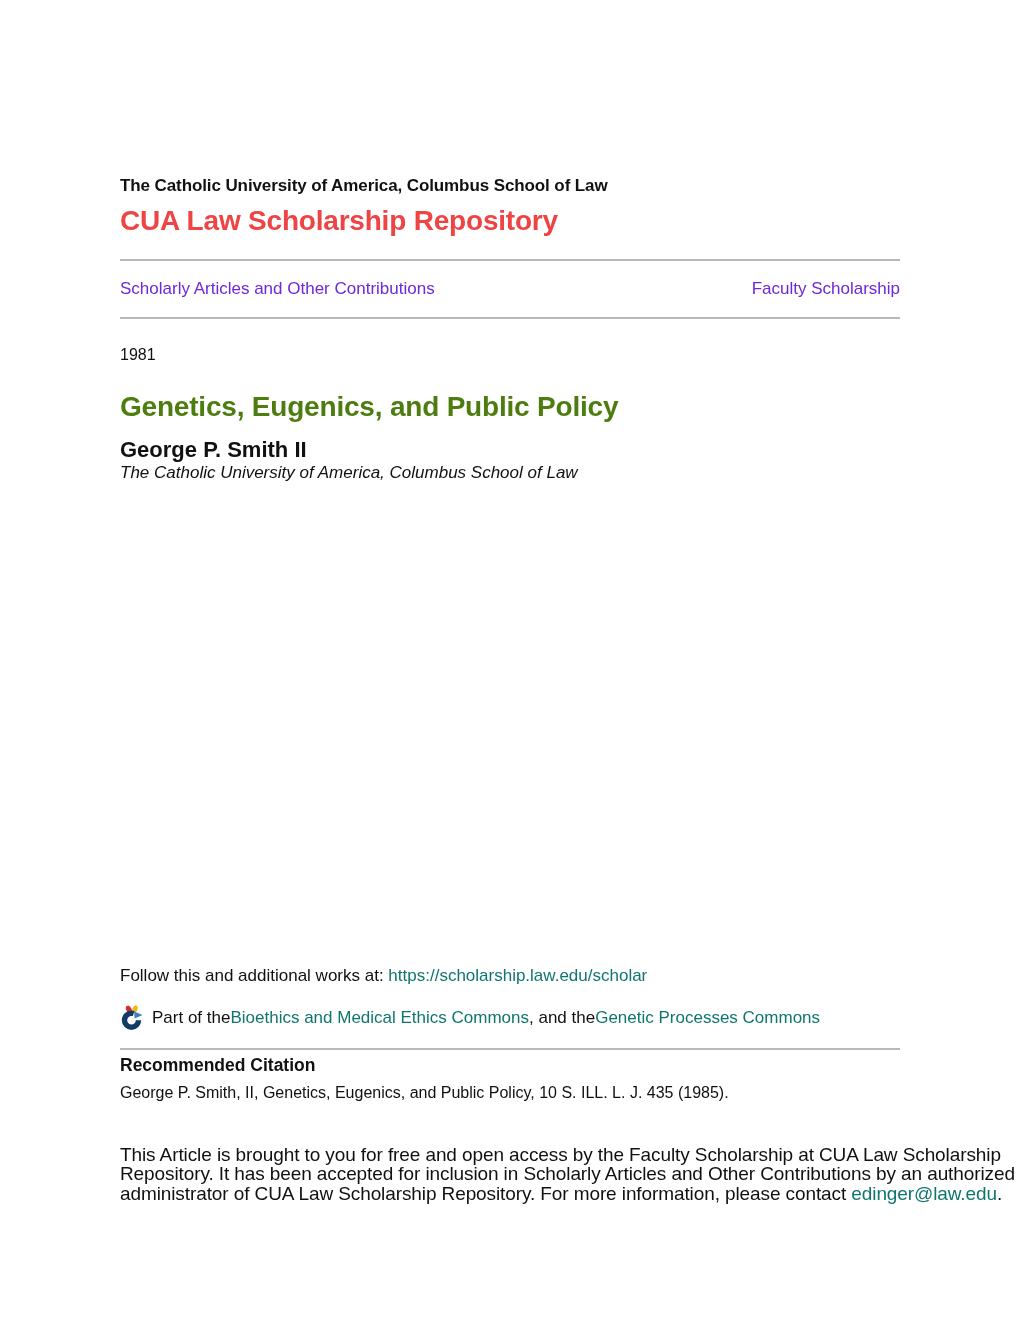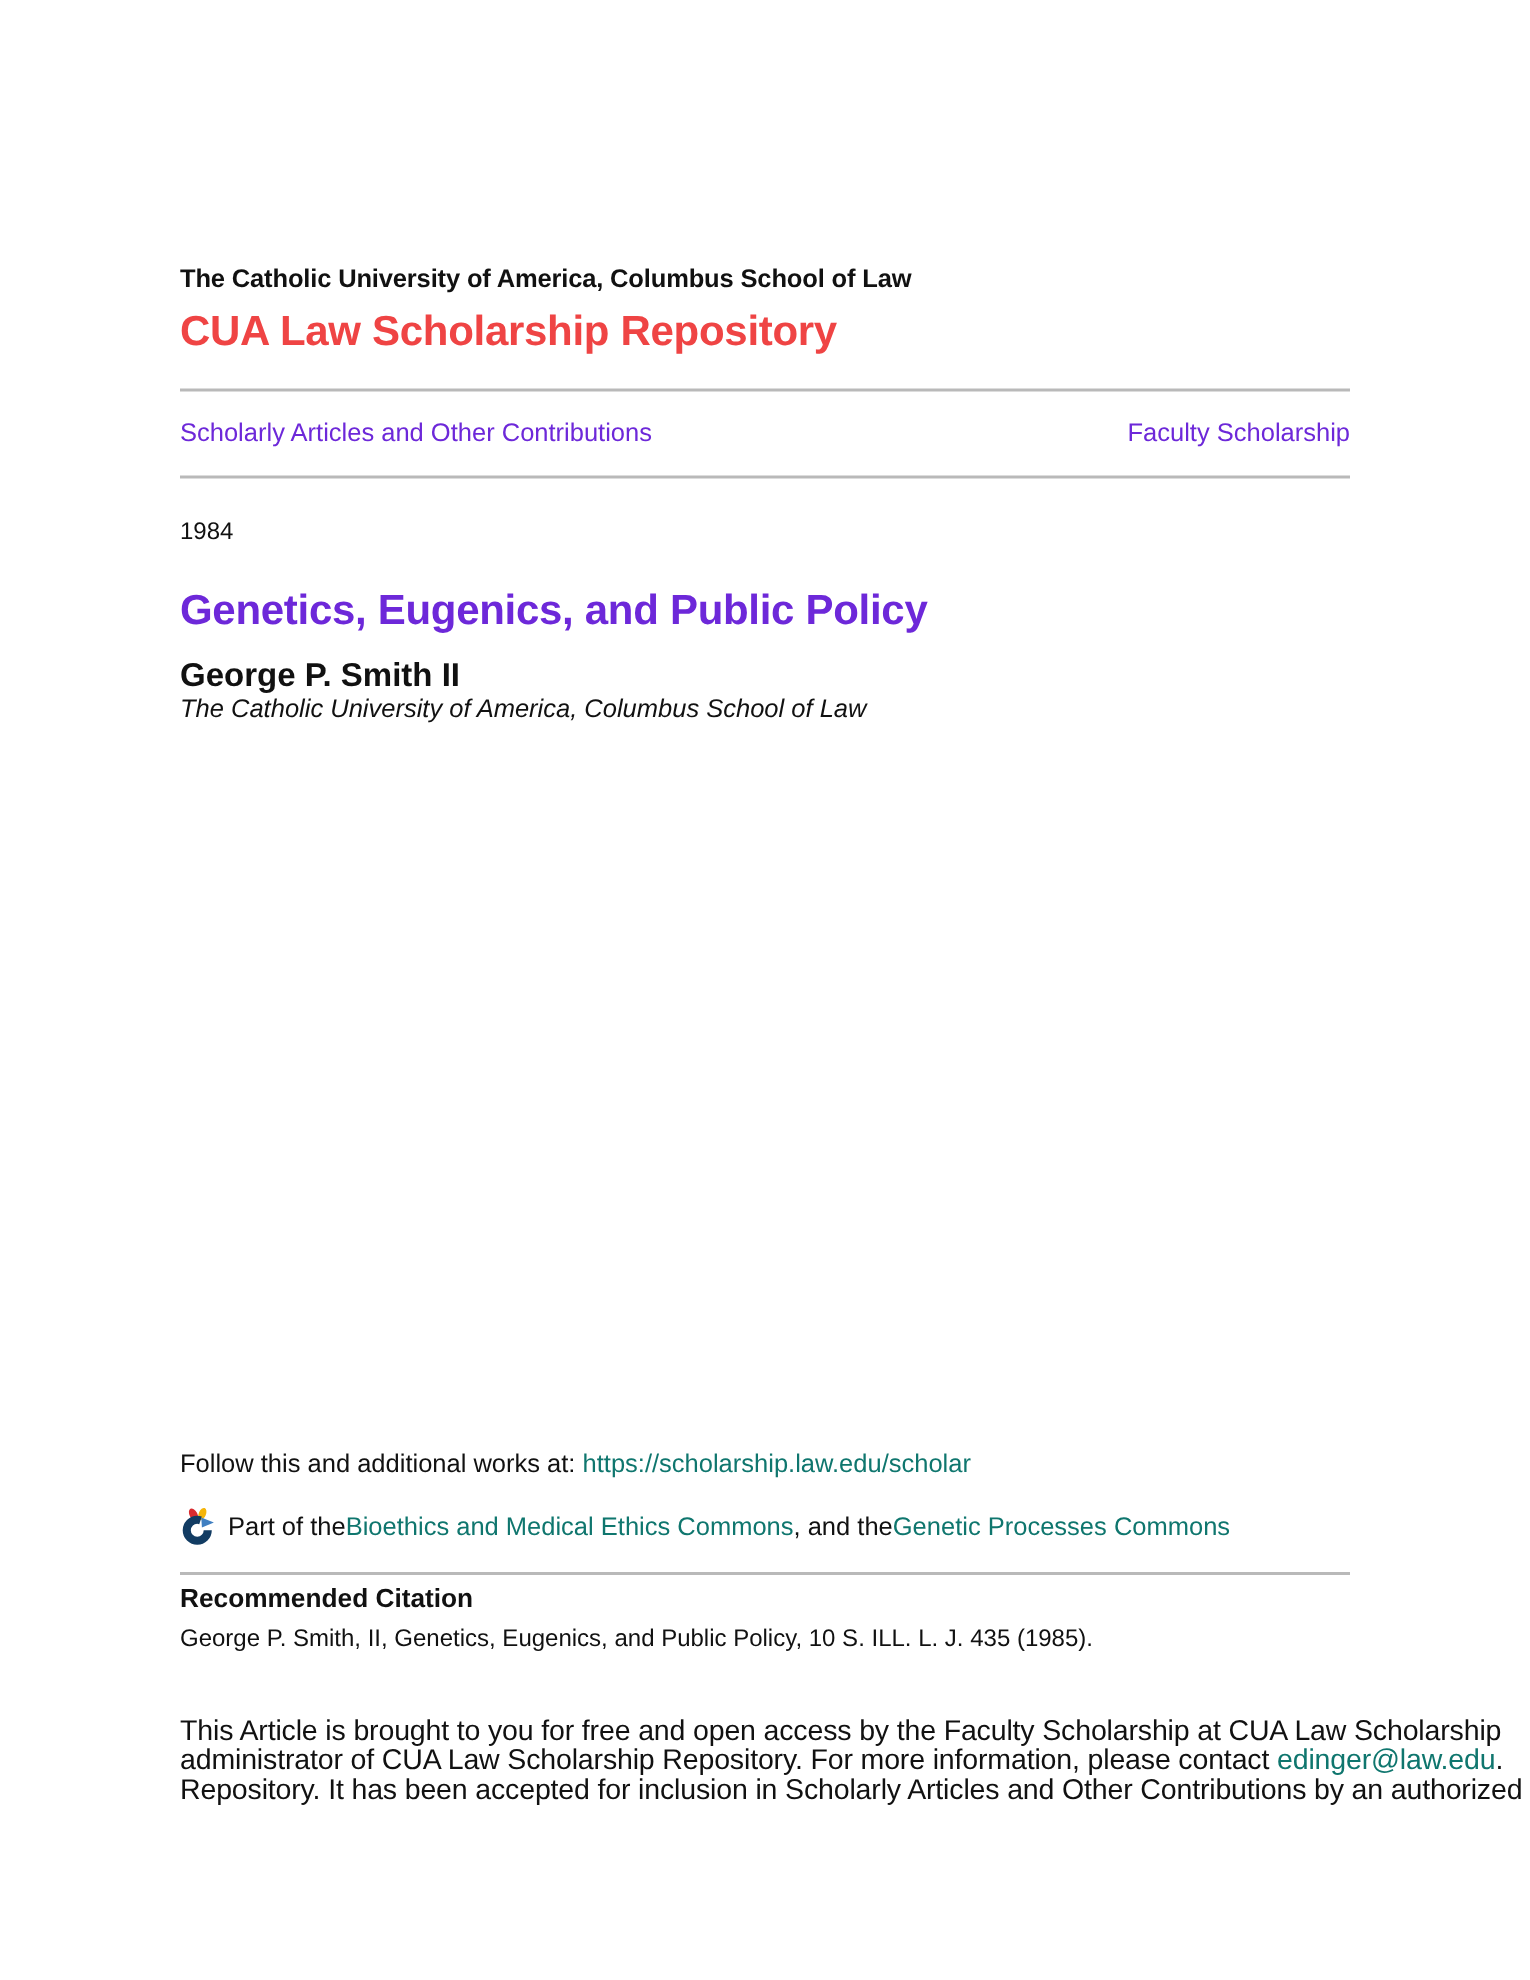--- a/index.html
+++ b/index.html
@@ -63,21 +63,21 @@
     margin-top: 25px;
     font-size: 16px;
     line-height: 22px;
   }
   .article-title {
     margin: 24px 0 0 0;
     font-size: 28px;
     font-weight: 600;
     line-height: 34px;
     letter-spacing: -0.2px;
-    color: #6d28d9;
+    color: #4d7c0f;
   }
   .author {
     margin-top: 14px;
     font-size: 22px;
     line-height: 23px;
     font-weight: bold;
   }
   .affiliation {
     margin-top: 1px;
     font-size: 17px;
@@ -138,21 +138,21 @@
   <hr class="rule rule-1">
 
   <nav class="nav-row">
     <a>Scholarly Articles and Other Contributions</a>
     <a>Faculty Scholarship</a>
   </nav>
 
   <hr class="rule">
 
   <main>
-    <div class="year">1984</div>
+    <div class="year">1981</div>
     <h2 class="article-title">Genetics, Eugenics, and Public Policy</h2>
     <div class="author">George P. Smith II</div>
     <div class="affiliation">The Catholic University of America, Columbus School of Law</div>
 
     <div class="spacer"></div>
 
     <p class="follow-line"><span>Follow this and additional works at: </span><a class="inline-link">https://scholarship.law.edu/scholar</a></p>
 
     <div class="part-line">
       <svg class="network-logo" viewBox="0 0 25 27" aria-hidden="true">
@@ -170,17 +170,17 @@
 
   <hr class="rule rule-3">
 
   <section>
     <div class="rec-heading">Recommended Citation</div>
     <div class="citation-text">George P. Smith, II, Genetics, Eugenics, and Public Policy, 10 S. ILL. L. J. 435 (1985).</div>
   </section>
 
   <footer class="footer-note">
     <div class="f-line">This Article is brought to you for free and open access by the Faculty Scholarship at CUA Law Scholarship</div>
+    <div class="f-line">Repository. It has been accepted for inclusion in Scholarly Articles and Other Contributions by an authorized</div>
     <div class="f-line"><span>administrator of CUA Law Scholarship Repository. For more information, please contact </span><a class="inline-link">edinger@law.edu</a><span>.</span></div>
-    <div class="f-line">Repository. It has been accepted for inclusion in Scholarly Articles and Other Contributions by an authorized</div>
   </footer>
 
 </div>
 
 </body></html>

